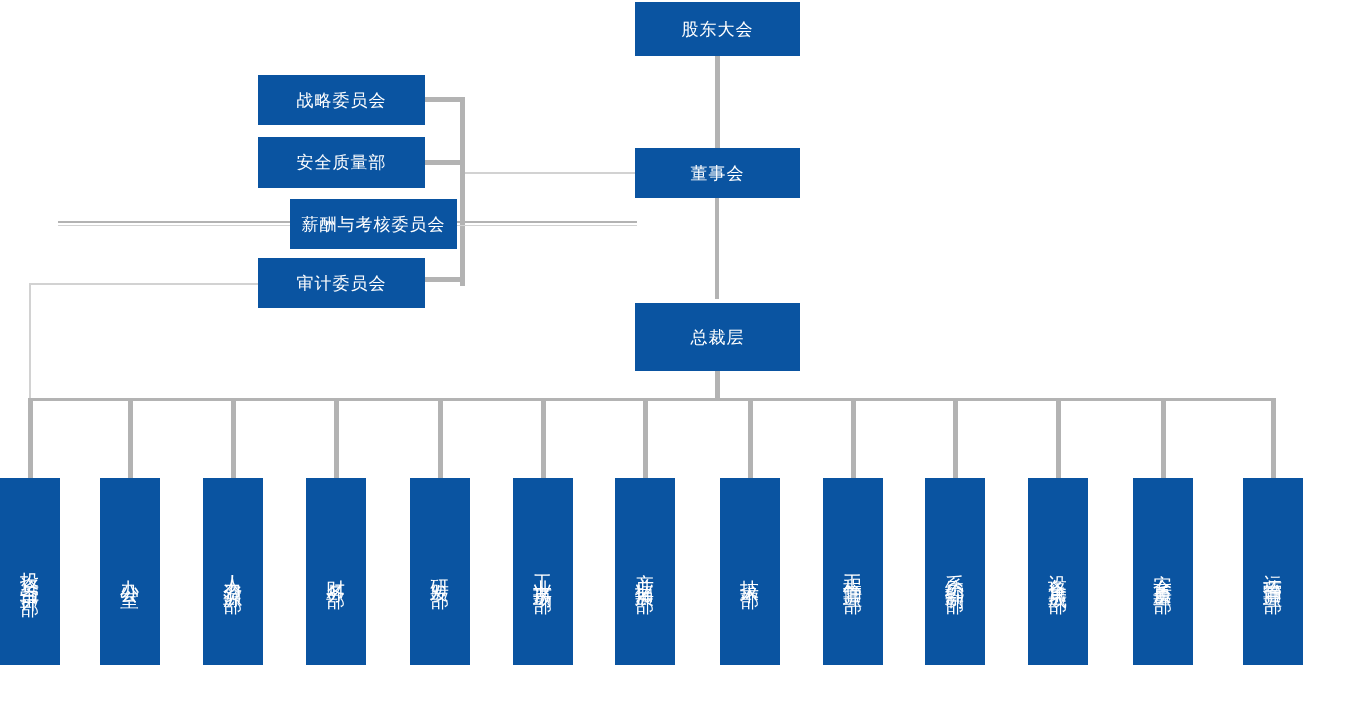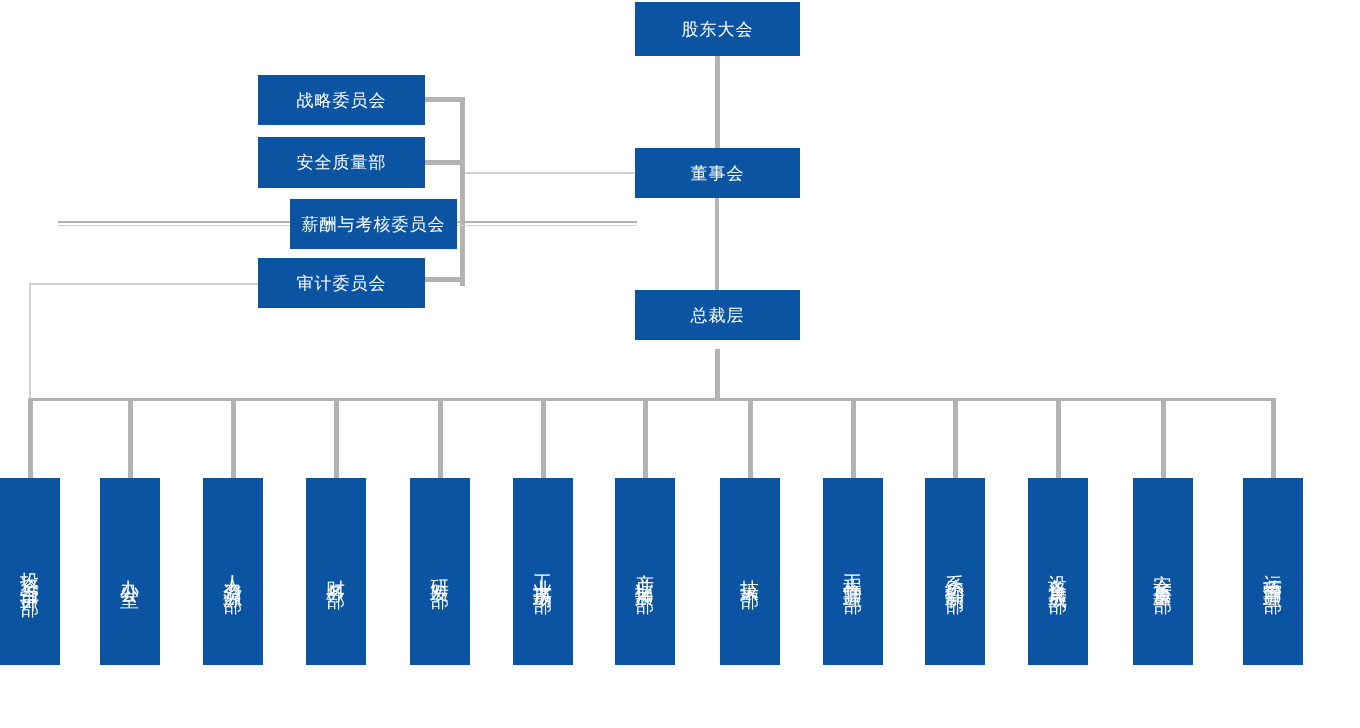--- a/index.html
+++ b/index.html
@@ -82,21 +82,21 @@
   <div class="line" style="left:1056px;top:400px;width:5px;height:78px;"></div>
   <div class="line" style="left:1161px;top:400px;width:5px;height:78px;"></div>
   <div class="line" style="left:1271px;top:400px;width:5px;height:78px;"></div>
 
   <div class="node" style="left:635px;top:2px;width:165px;height:54px;">
     <span>股东大会</span>
   </div>
   <div class="node" style="left:635px;top:148px;width:165px;height:50px;">
     <span>董事会</span>
   </div>
-  <div class="node" style="left:635px;top:290px;width:165px;height:50px;">
+  <div class="node" style="left:635px;top:303px;width:165px;height:68px;">
     <span>总裁层</span>
   </div>
 
   <div class="node" style="left:258px;top:75px;width:167px;height:50px;font-family:Liberation Serif, serif;">
     <span>战略委员会</span>
   </div>
   <div class="node" style="left:258px;top:137px;width:167px;height:51px;">
     <span>安全质量部</span>
   </div>
   <div class="node" style="left:258px;top:199px;width:167px;height:50px;margin-left:32px;">

